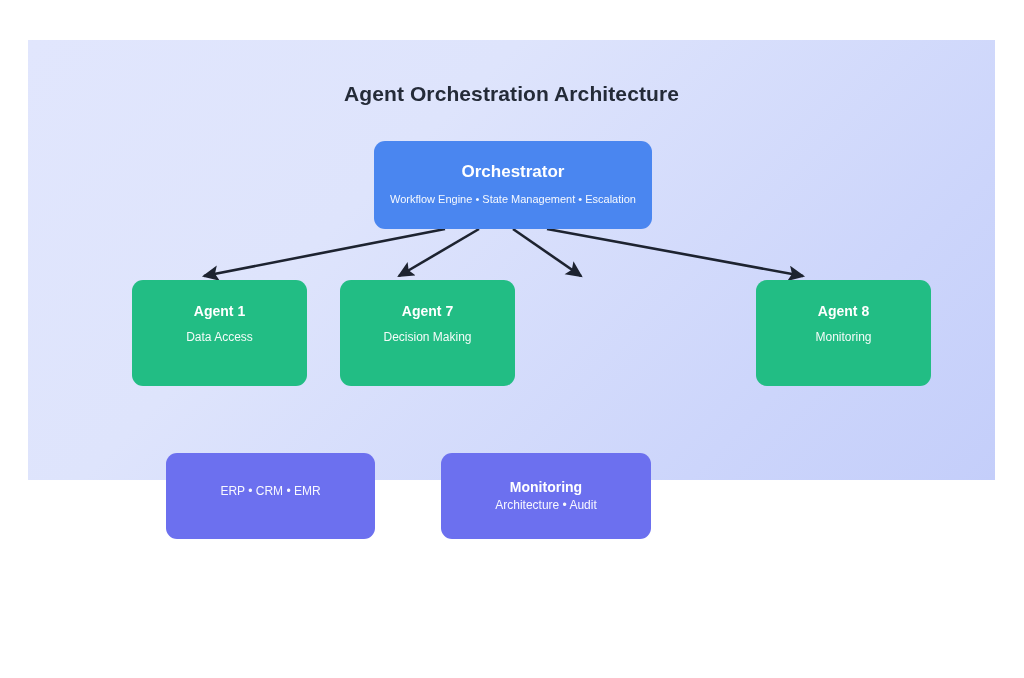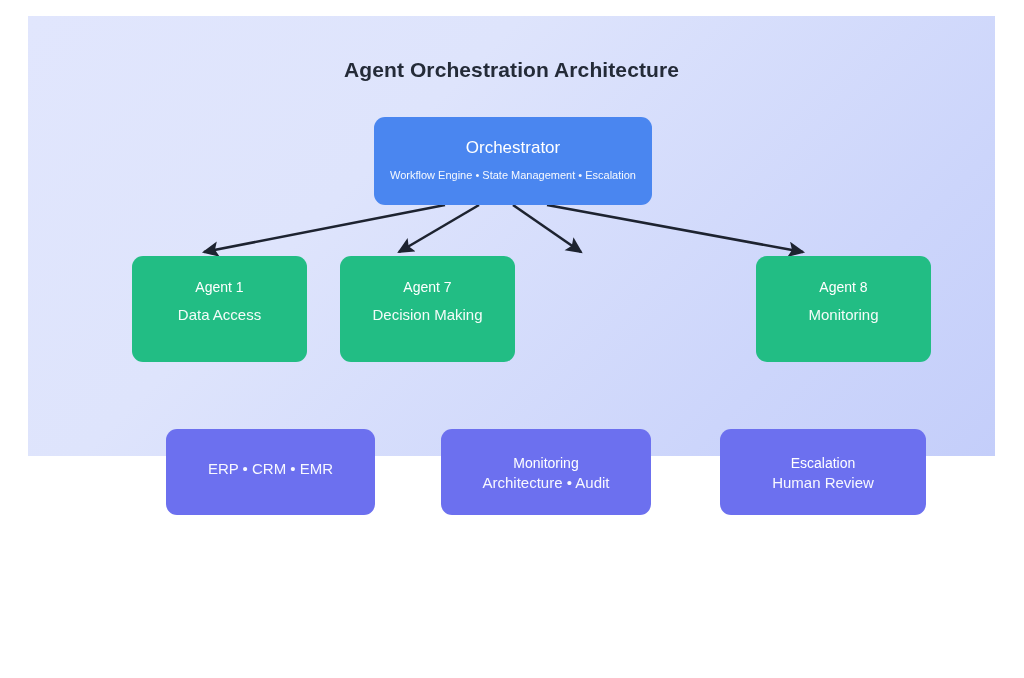--- a/index.html
+++ b/index.html
@@ -15,21 +15,21 @@
   }
   #stage {
     position: relative;
     width: 1024px;
     height: 678px;
     background: #ffffff;
   }
   #canvas {
     position: absolute;
     left: 28px;
-    top: 16px;
+    top: 40px;
     width: 967px;
     height: 440px;
     background: linear-gradient(135deg, #e1e6fd 0%, #dee4fc 35%, #ccd5fb 78%, #c4cefa 100%);
   }
   #diagram-title {
     position: absolute;
     left: 0;
     top: 42px;
     width: 967px;
     text-align: center;
@@ -49,26 +49,26 @@
   .node {
     position: absolute;
     box-sizing: border-box;
     border-radius: 11px;
     color: #ffffff;
     text-align: center;
     overflow: hidden;
   }
   .node .node-title {
     font-size: 14px;
-    font-weight: normal;
+    font-weight: bold;
     line-height: 1;
     white-space: nowrap;
   }
   .node .node-sub {
-    font-size: 15px;
+    font-size: 12px;
     font-weight: normal;
     line-height: 1;
     white-space: nowrap;
     color: rgba(255,255,255,0.95);
   }
   
   .node.orchestrator {
     background: #4a86f0;
     left: 346px;
     top: 101px;
@@ -159,19 +159,15 @@
 
     <div class="node support s1">
       <div class="node-sub">ERP • CRM • EMR</div>
     </div>
 
     <div class="node support s2">
       <div class="node-title">Monitoring</div>
       <div class="node-sub">Architecture • Audit</div>
     </div>
 
-    <div class="node support s3">
-      <div class="node-title">Escalation</div>
-      <div class="node-sub">Human Review</div>
-    </div>
 
   </div>
 </div>
 
 </body></html>

